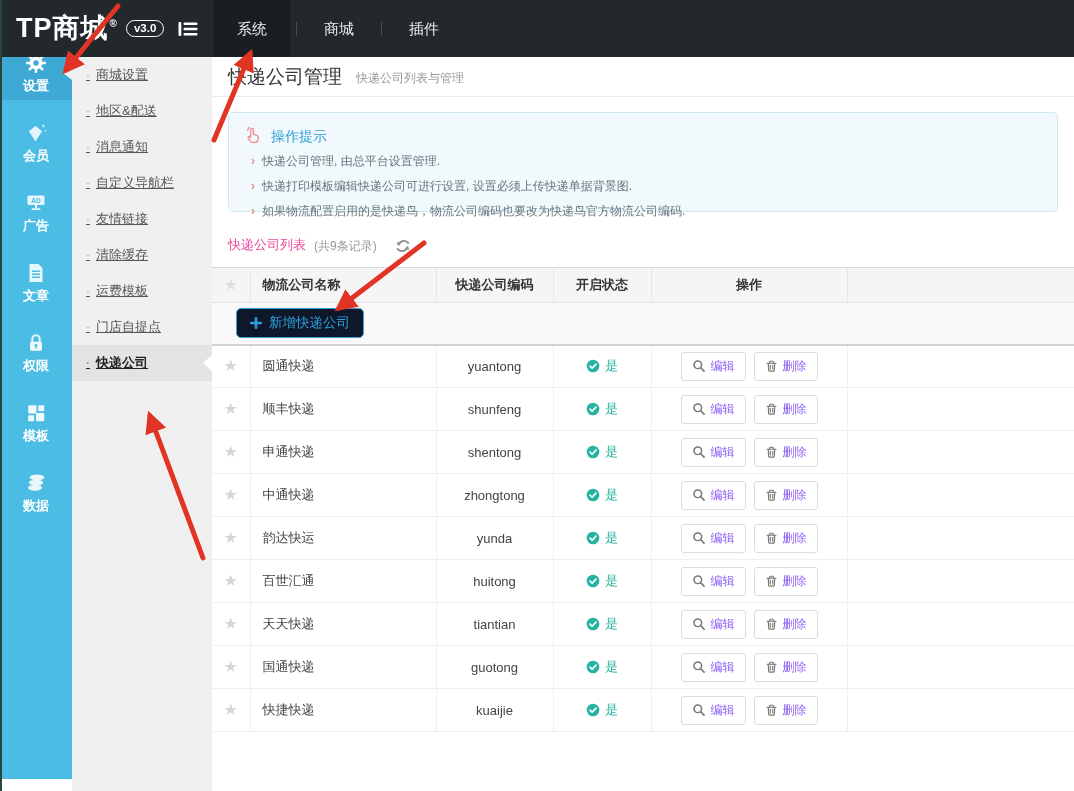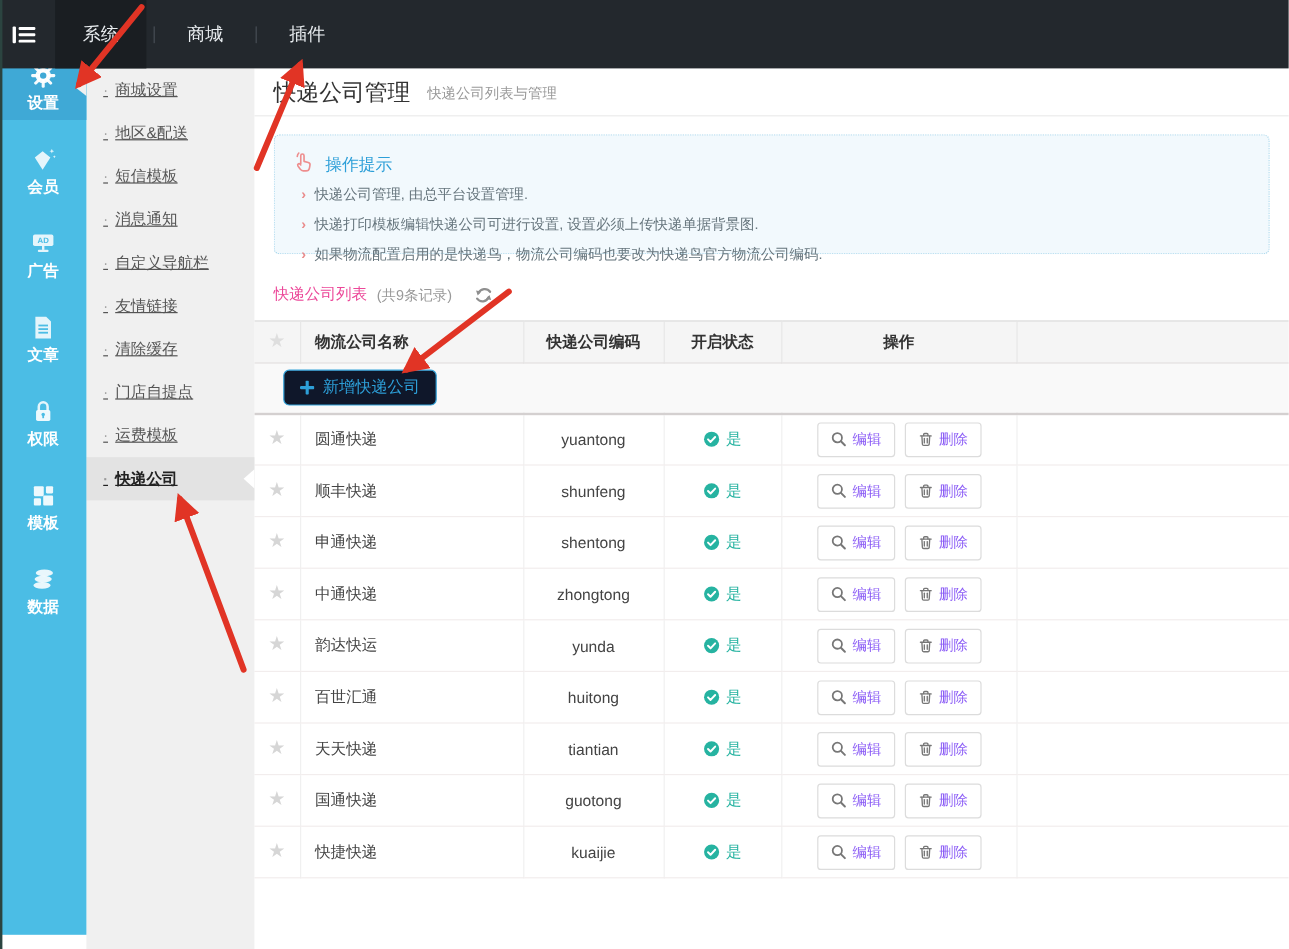--- a/index.html
+++ b/index.html
@@ -126,20 +126,24 @@
   }
   .act-btn + .act-btn { margin-left:8px; }
 
   .screen-edge { position:absolute; left:0; top:0; width:2px; height:791px; background:#2b4440; z-index:6; }
   .annotations { position:absolute; left:0; top:0; width:1074px; height:791px; z-index:9; pointer-events:none; }
 </style>
 </head>
 <body>
 
 <div class="topbar">
+  <div class="logo-wrap">
+    <span class="logo-text"><span>TP商城</span><span class="logo-reg">®</span></span>
+    <span class="ver-badge">v3.0</span>
+  </div>
   <div class="menu-toggle">
     <svg width="20" height="16" viewBox="0 0 20 16">
         <g fill="#fff">
           <rect x="0.5" y="1" width="2.8" height="14" rx="1"></rect>
           <rect x="5.5" y="1.5" width="14" height="2.4" rx="1"></rect>
           <rect x="5.5" y="6.8" width="14" height="2.4" rx="1"></rect>
           <rect x="5.5" y="12.1" width="14" height="2.4" rx="1"></rect>
         </g>
       </svg>
   </div>
@@ -241,27 +245,26 @@
           </g>
         </svg>
     </span>
     <span class="rail-label">数据</span>
   </div>
 </div>
 
 <div class="submenu">
   <div class="submenu-item"><span class="dot">·</span><span>商城设置</span></div>
   <div class="submenu-item"><span class="dot">·</span><span>地区&amp;配送</span></div>
-  <div class="submenu-item"><span class="dot">·</span><span>短信模板</span></div>
   <div class="submenu-item"><span class="dot">·</span><span>消息通知</span></div>
   <div class="submenu-item"><span class="dot">·</span><span>自定义导航栏</span></div>
   <div class="submenu-item"><span class="dot">·</span><span>友情链接</span></div>
   <div class="submenu-item"><span class="dot">·</span><span>清除缓存</span></div>
+  <div class="submenu-item"><span class="dot">·</span><span>运费模板</span></div>
   <div class="submenu-item"><span class="dot">·</span><span>门店自提点</span></div>
-  <div class="submenu-item"><span class="dot">·</span><span>运费模板</span></div>
   <div class="submenu-item active"><span class="dot">·</span><span>快递公司</span><span class="submenu-notch"></span></div>
 </div>
 
 <div class="main">
 
   <div class="page-header">
     <span class="page-title">快递公司管理</span>
     <span class="page-subtitle">快递公司列表与管理</span>
   </div>
 

